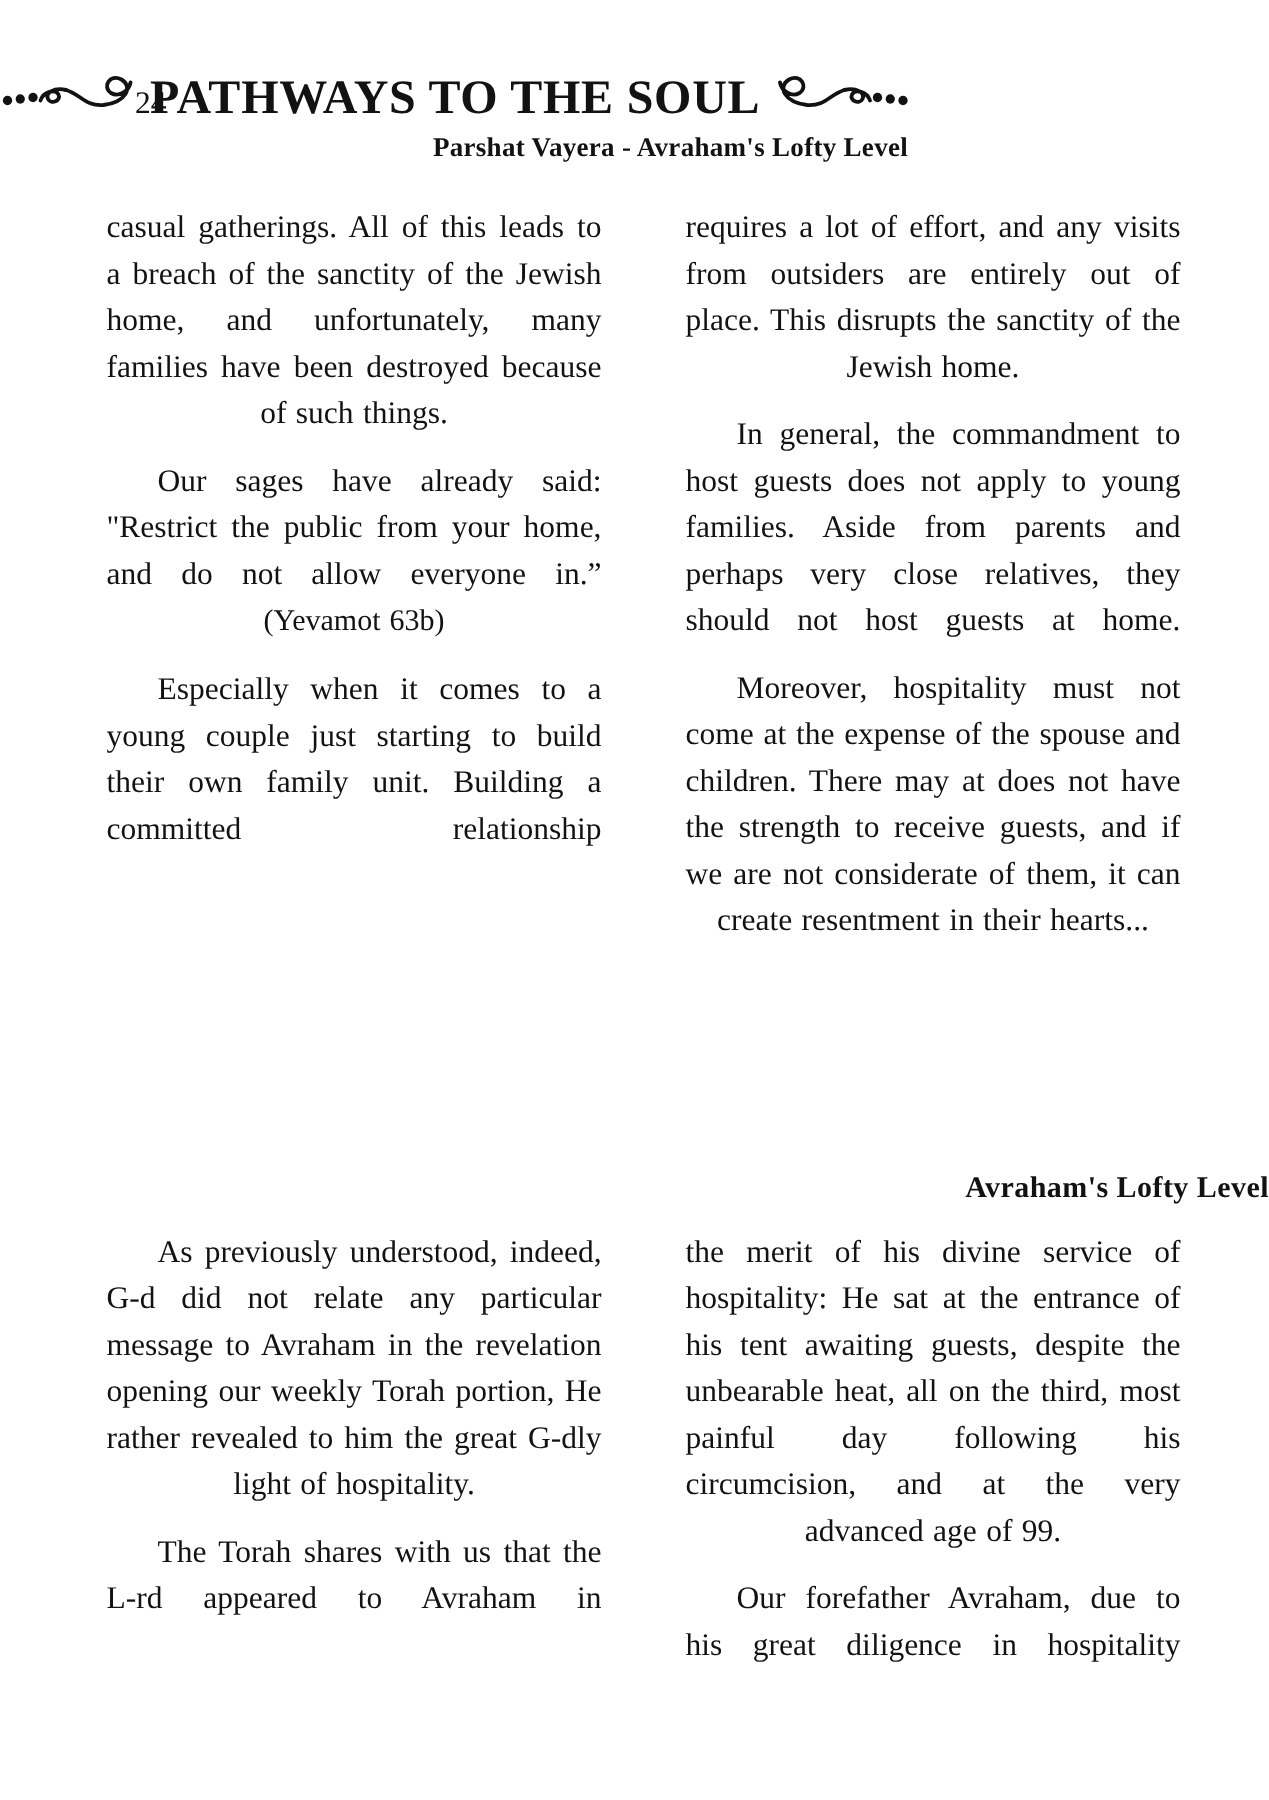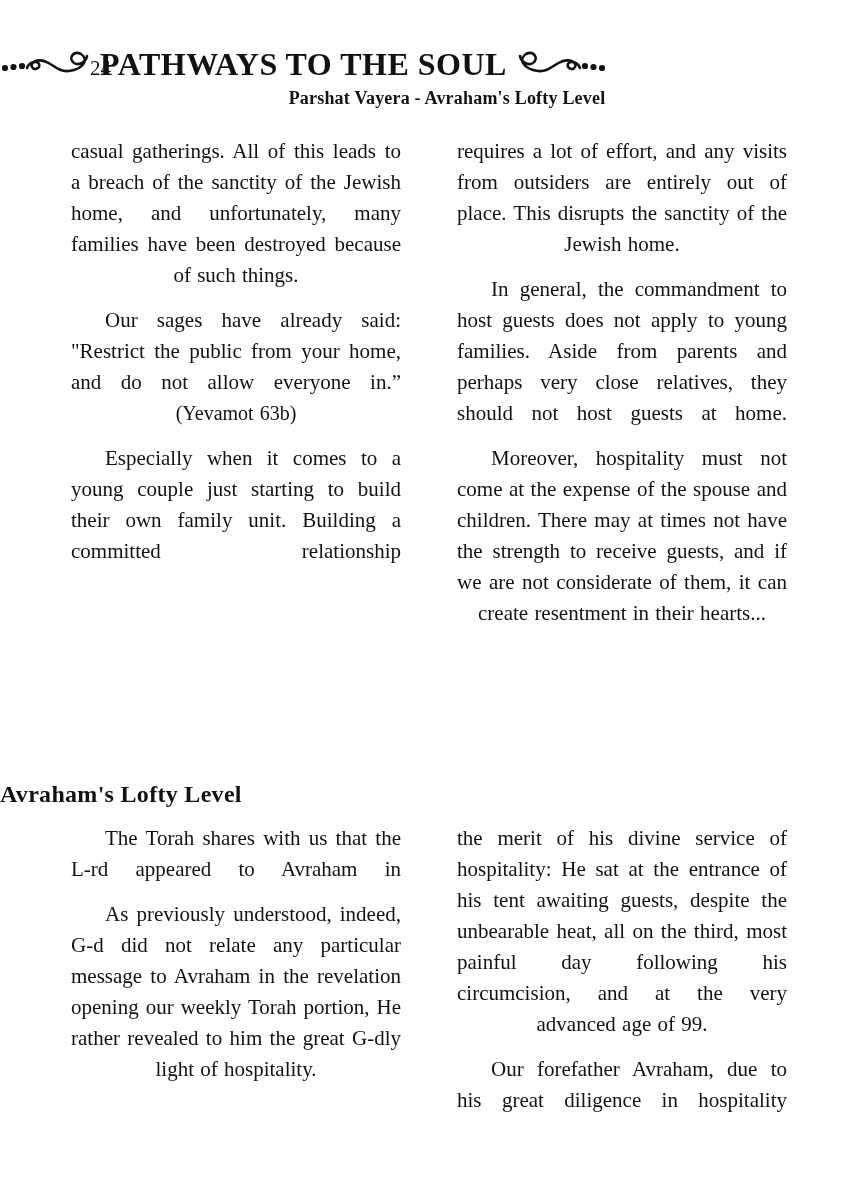--- a/index.html
+++ b/index.html
@@ -30,21 +30,21 @@
     text-align: justify; margin: 0 0 14px 0;
     word-spacing: 1px;
   }
   p.para:last-child { margin-bottom: 0; }
   .indent { text-indent: 34px; }
   .center-last { text-align-last: center; }
   .justify-last { text-align-last: justify; }
   .lead { font-weight: normal; }
   .citation { font-size: 20px; }
   .section-heading {
-    text-align: left; font-size: 24px; font-weight: bold;
+    text-align: right; font-size: 20px; font-weight: bold;
     margin: 12px 0 15px 0; letter-spacing: 0.3px;
   }
 </style>
 </head>
 <body>
 
 <div class="page-number">24</div>
 
 <div class="header">
   <div class="title-row">
@@ -81,28 +81,28 @@
 
 <div class="columns s1">
   <div class="col">
     <p class="para center-last"><span>casual gatherings. All of this leads to a breach of the sanctity of the Jewish home, and unfortunately, many families have been destroyed because of such things.</span></p>
     <p class="para center-last indent"><span class="lead">Our</span> <span>sages have already said: "Restrict the public from your home, and do not allow everyone in.”</span> <span class="citation">(Yevamot 63b)</span></p>
     <p class="para justify-last indent"><span class="lead">Especially</span> <span>when it comes to a young couple just starting to build their own family unit. Building a committed relationship</span></p>
   </div>
   <div class="col">
     <p class="para center-last"><span>requires a lot of effort, and any visits from outsiders are entirely out of place. This disrupts the sanctity of the Jewish home.</span></p>
     <p class="para justify-last indent"><span class="lead">In</span> <span>general, the commandment to host guests does not apply to young families. Aside from parents and perhaps very close relatives, they should not host guests at home.</span></p>
-    <p class="para center-last indent"><span class="lead">Moreover,</span> <span>hospitality must not come at the expense of the spouse and children. There may at times not have the strength to receive guests, and if we are not considerate of them, it can create resentment in their hearts...</span></p>
+    <p class="para center-last indent"><span class="lead">Moreover,</span> <span>hospitality must not come at the expense of the spouse and children. There may at does not have the strength to receive guests, and if we are not considerate of them, it can create resentment in their hearts...</span></p>
   </div>
 </div>
 
 <div class="section-heading">Avraham's Lofty Level</div>
 
 <div class="columns s2">
   <div class="col">
+    <p class="para center-last indent"><span class="lead">As</span> <span>previously understood, indeed, G-d did not relate any particular message to Avraham in the revelation opening our weekly Torah portion, He rather revealed to him the great G-dly light of hospitality.</span></p>
     <p class="para justify-last indent"><span class="lead">The</span> <span>Torah shares with us that the L-rd appeared to Avraham in</span></p>
-    <p class="para center-last indent"><span class="lead">As</span> <span>previously understood, indeed, G-d did not relate any particular message to Avraham in the revelation opening our weekly Torah portion, He rather revealed to him the great G-dly light of hospitality.</span></p>
   </div>
   <div class="col">
     <p class="para center-last"><span>the merit of his divine service of hospitality: He sat at the entrance of his tent awaiting guests, despite the unbearable heat, all on the third, most painful day following his circumcision, and at the very advanced age of 99.</span></p>
     <p class="para justify-last indent"><span class="lead">Our</span> <span>forefather Avraham, due to his great diligence in hospitality</span></p>
   </div>
 </div>
 
 </body></html>

